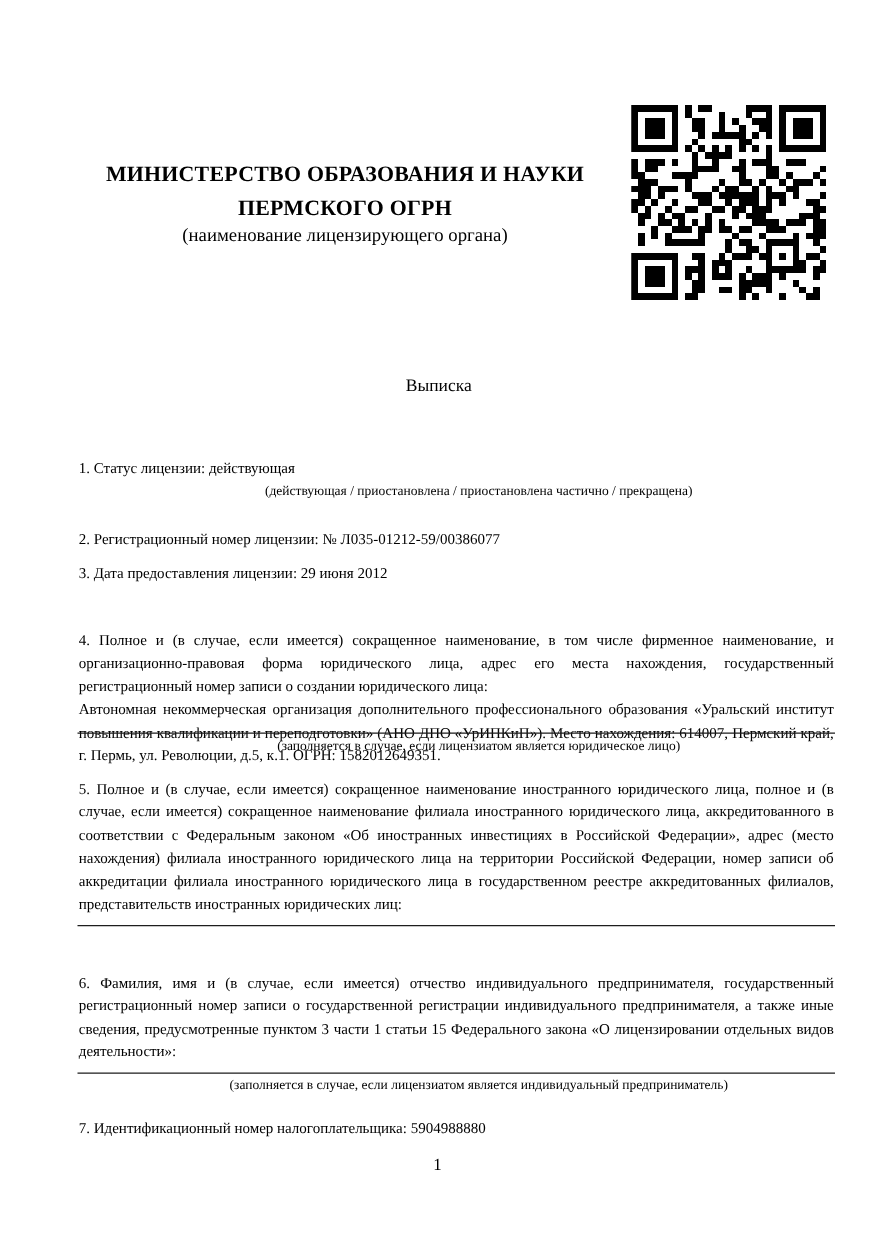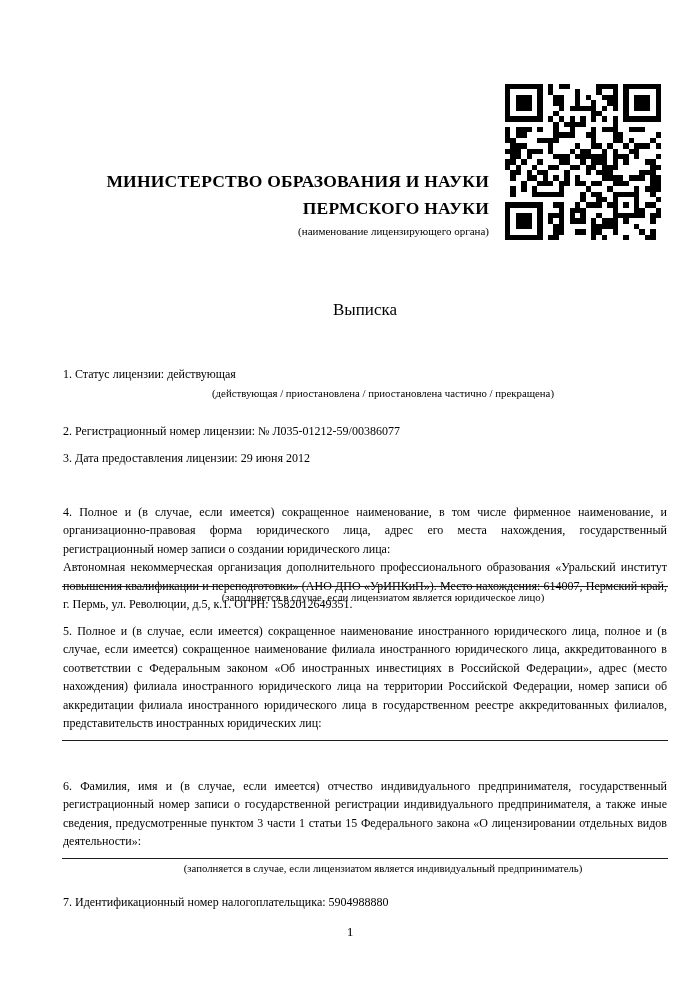--- a/index.html
+++ b/index.html
@@ -14,50 +14,49 @@
     background: #ffffff;
     color: #000000;
     font-family: "Liberation Serif", "DejaVu Serif", serif;
     overflow: hidden;
   }
   .header-text {
     position: absolute;
     left: 63px;
     top: 126px;
     width: 426px;
-    text-align: right;
-    margin-top: 42px;
+    text-align: center;
   }
   .ministry-line {
     font-size: 17.5px;
     font-weight: bold;
     line-height: 27px;
     letter-spacing: 0.2px;
     white-space: nowrap;
   }
   .small-caption {
-    font-size: 11px;
+    font-size: 15px;
     line-height: 13px;
     margin-top: 3px;
   }
   .qr {
     position: absolute;
     left: 505px;
     top: 84px;
     width: 156px;
     height: 156px;
   }
   .qr svg { width: 100%; height: 100%; display: block; }
   .doc-title {
     position: absolute;
-    left: 63px;
+    left: 49px;
     top: 301px;
     width: 604px;
     text-align: center;
-    font-size: 17px;
+    font-size: 14px;
     line-height: 18.5px;
   }
   .item {
     position: absolute;
     left: 63px;
     width: 604px;
     font-size: 12px;
     line-height: 18.4px;
   }
   .just { text-align: justify; }
@@ -85,21 +84,21 @@
     font-size: 13.5px;
   }
 </style>
 </head>
 <body>
 
 <div class="page">
 
   <div class="header-text">
     <div class="ministry-line">МИНИСТЕРСТВО ОБРАЗОВАНИЯ И НАУКИ</div>
-    <div class="ministry-line">ПЕРМСКОГО НАУКИ</div>
+    <div class="ministry-line">ПЕРМСКОГО ОГРН</div>
     <div class="small-caption">(наименование лицензирующего органа)</div>
   </div>
 
   <div class="qr">
     <svg xmlns="http://www.w3.org/2000/svg" viewBox="0 0 29 29">
         <g fill="#000000" shape-rendering="crispEdges">
           <rect x="0" y="0" width="1" height="1"></rect>
           <rect x="1" y="0" width="1" height="1"></rect>
           <rect x="2" y="0" width="1" height="1"></rect>
           <rect x="3" y="0" width="1" height="1"></rect>

